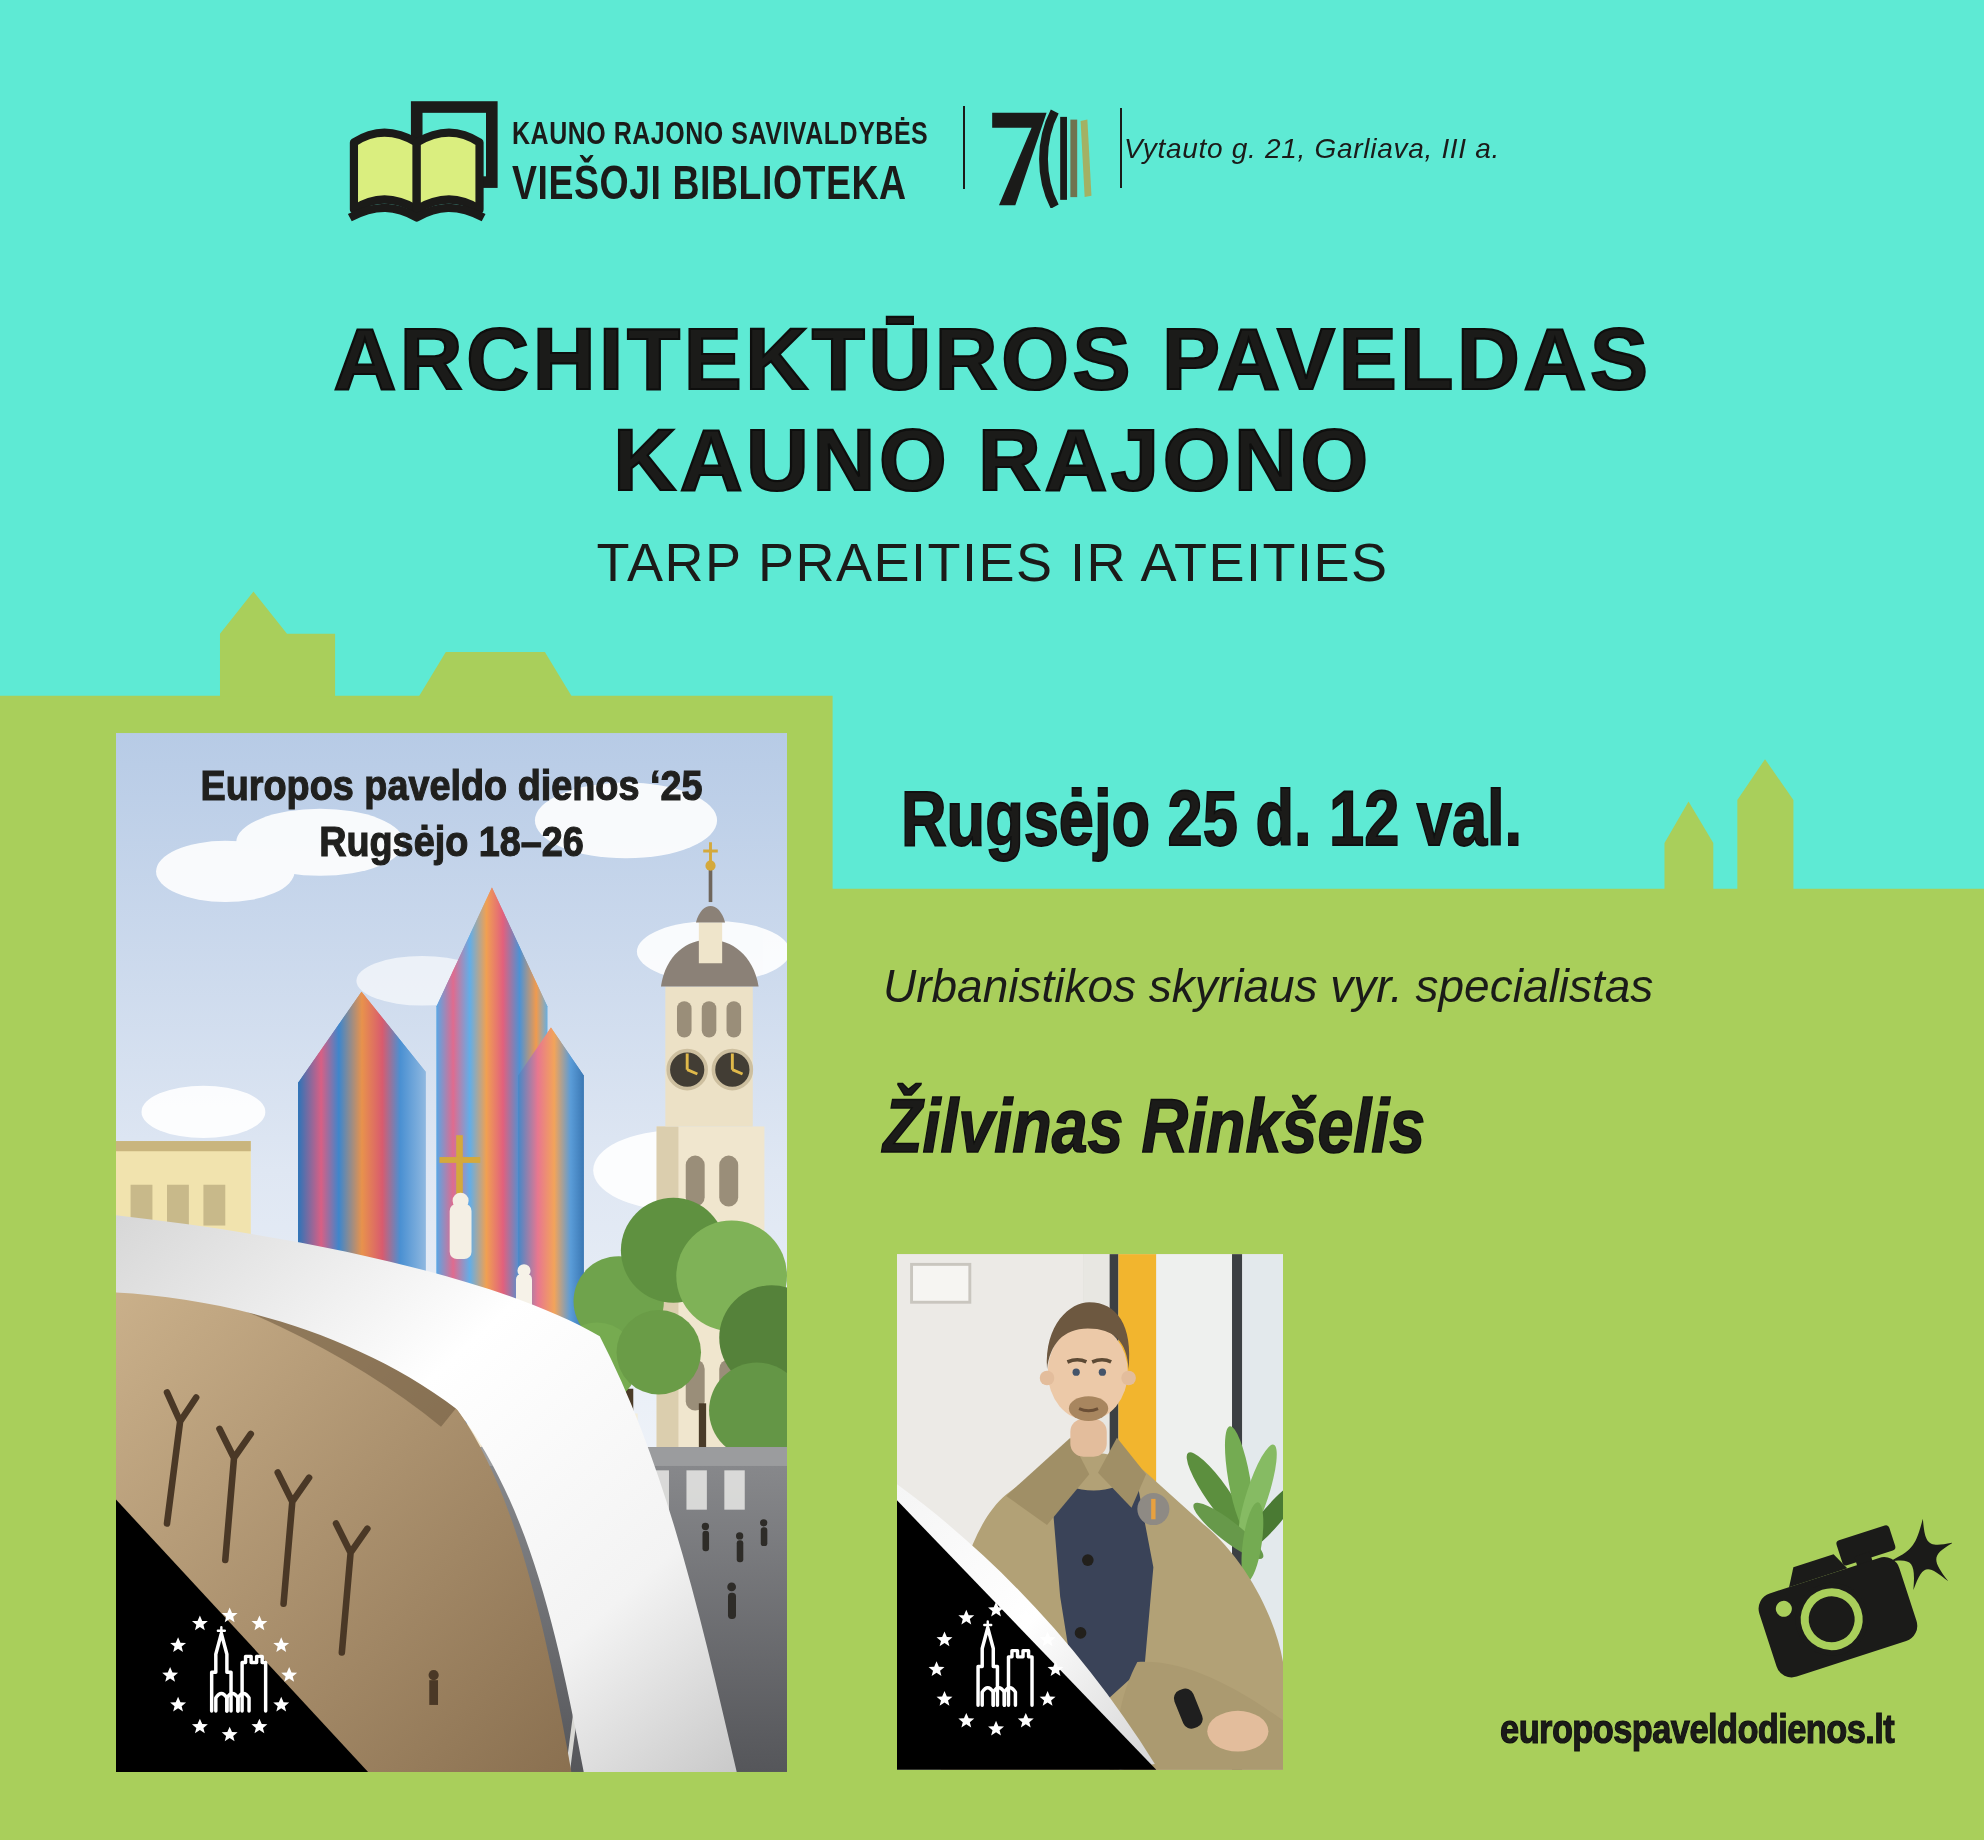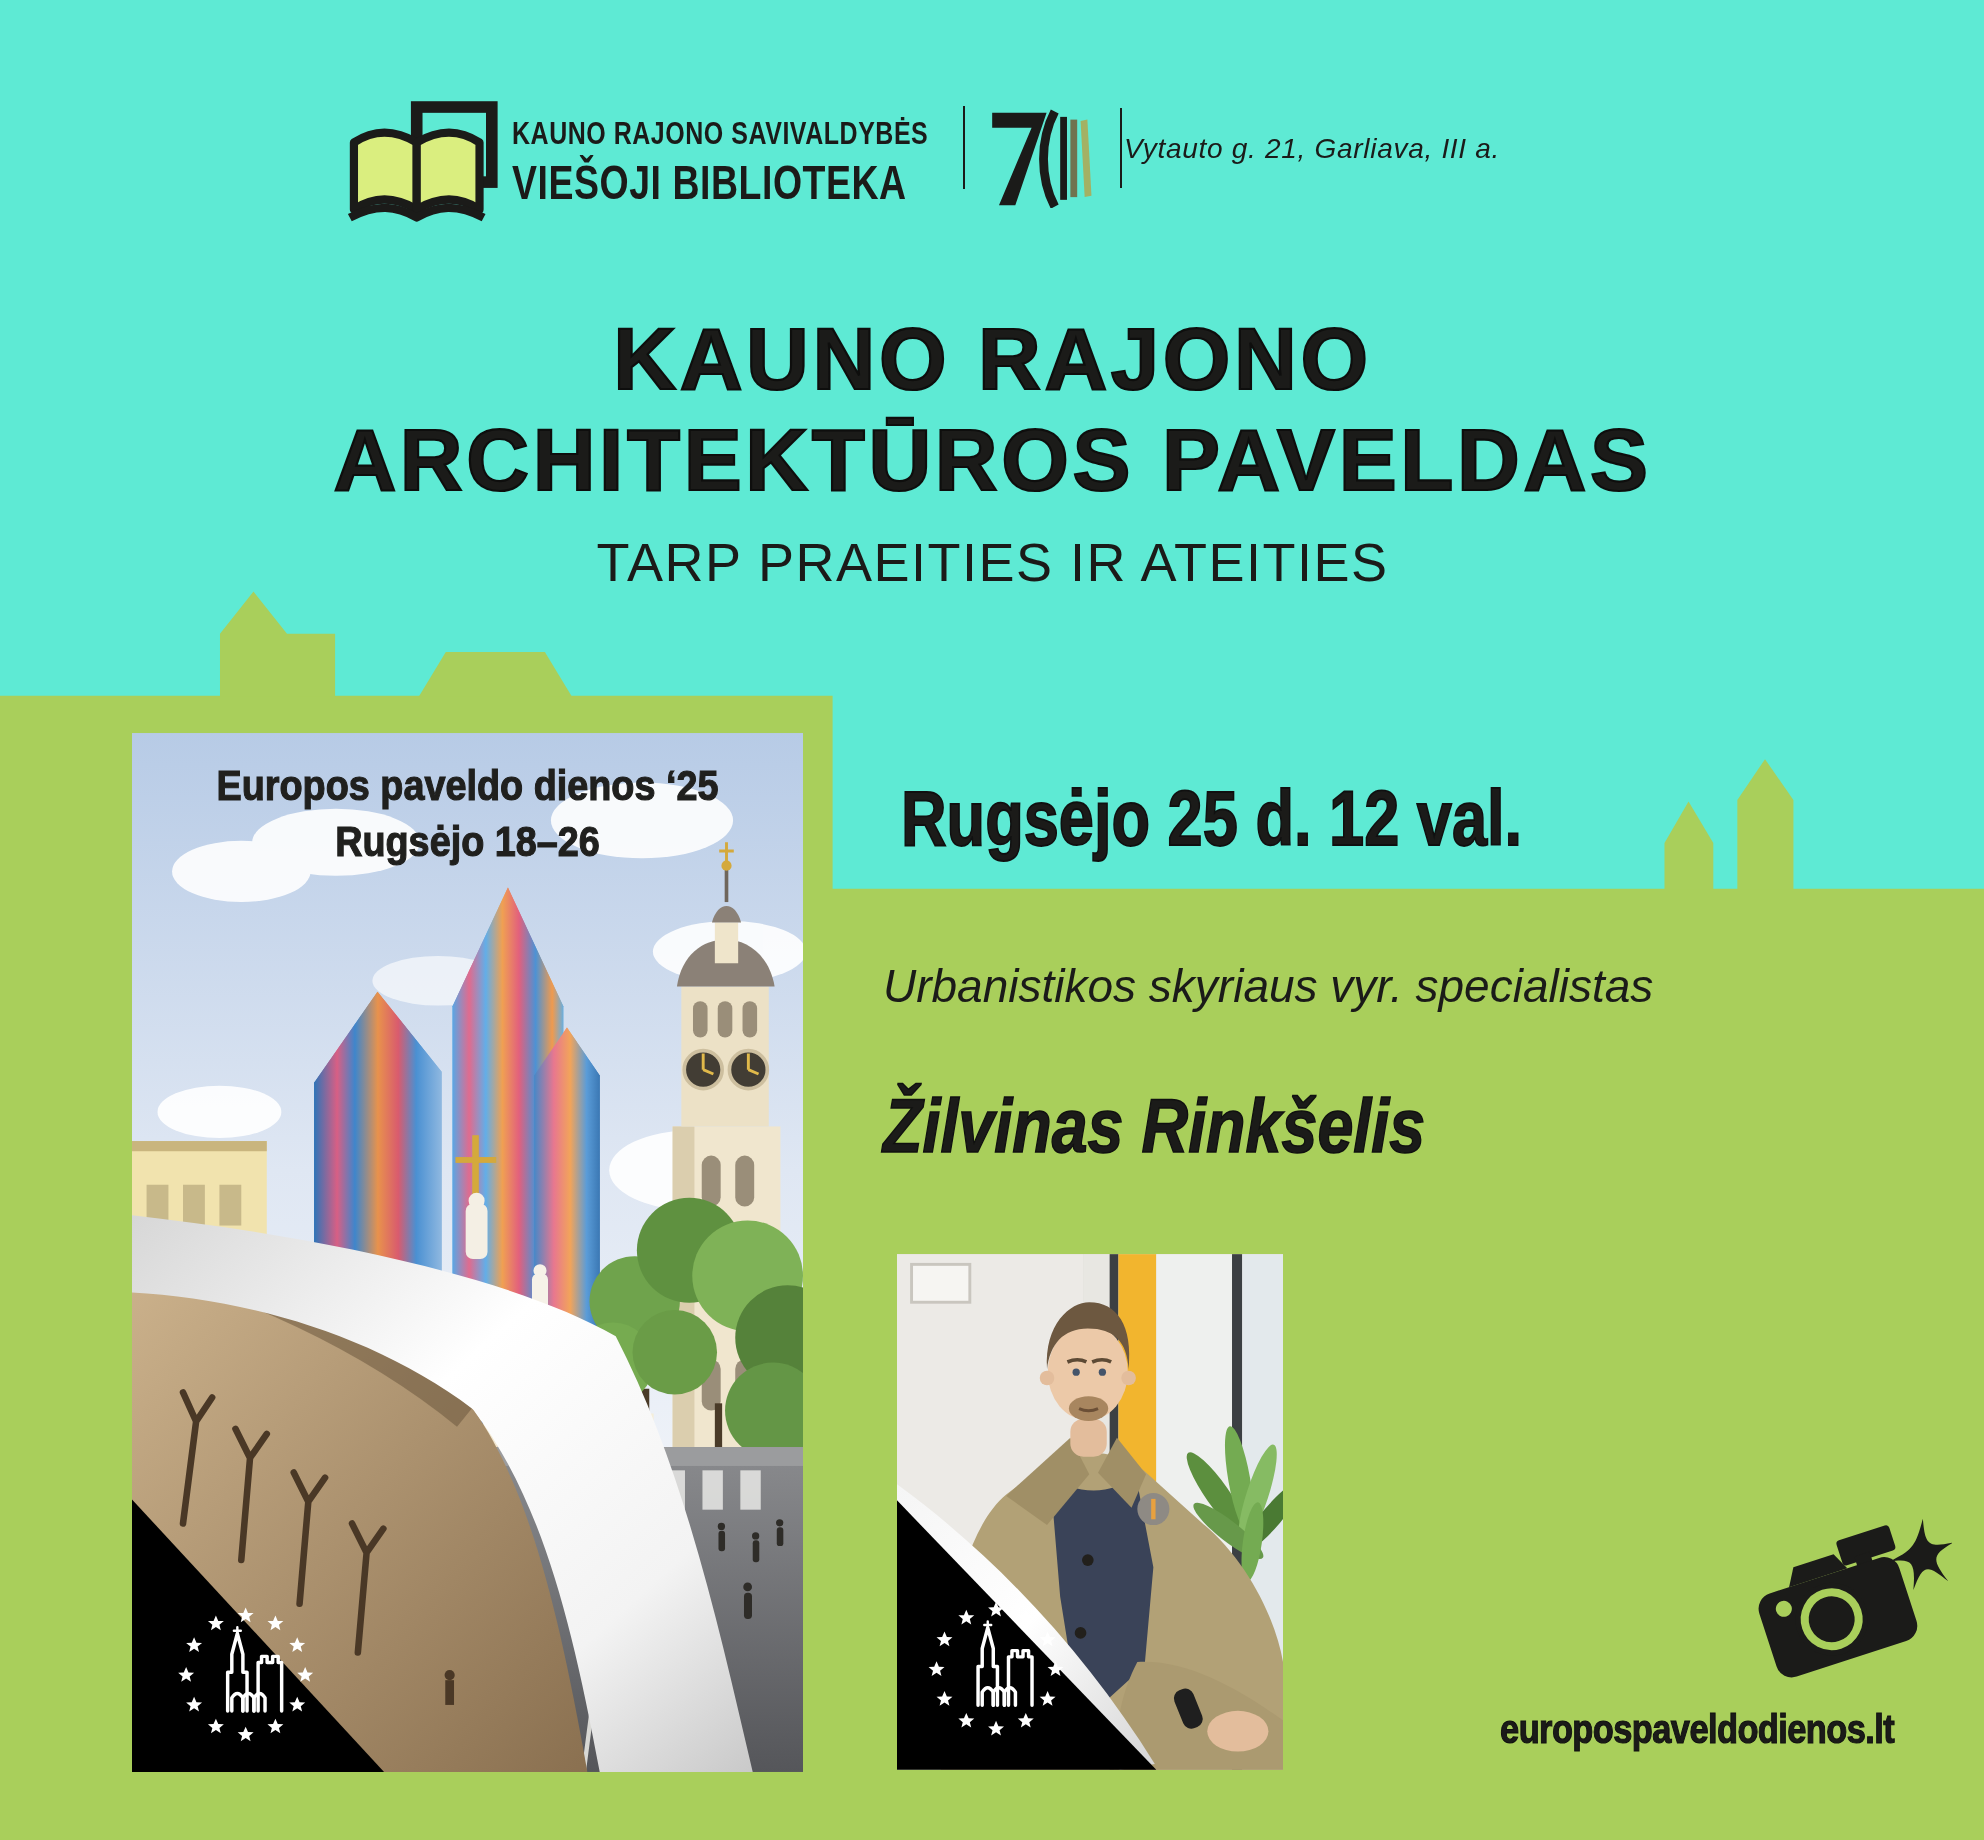--- a/index.html
+++ b/index.html
@@ -15,21 +15,21 @@
   .vdiv{position:absolute;width:2.2px;background:#1b1b19;}
   .vdiv1{left:963px;top:106px;height:83px;}
   .vdiv2{left:1120px;top:108px;height:80px;width:1.5px;}
   .seventy{position:absolute;left:988px;top:106px;}
   .address{position:absolute;left:1124px;top:133px;font-size:28px;font-style:italic;letter-spacing:0.7px;white-space:nowrap;}
   
   .title{position:absolute;left:0;right:0;top:309px;text-align:center;}
   .title-l{font-size:87px;font-weight:bold;letter-spacing:3.6px;line-height:1.16;-webkit-text-stroke:2.2px #0e0e0d;white-space:nowrap;}
   .subtitle{font-size:54px;font-weight:400;letter-spacing:1.5px;margin-top:20px;white-space:nowrap;}
   
-  .poster{position:absolute;left:132px;top:733px;width:671px;height:1039px;}
+  .poster{position:absolute;left:116px;top:733px;width:671px;height:1039px;}
   .poster-head{position:absolute;left:0;right:0;top:25px;text-align:center;transform:scaleX(0.9);
                font-size:42px;font-weight:bold;line-height:1.34;color:#20201e;-webkit-text-stroke:1.1px #20201e;}
   
   .datetime{position:absolute;left:901px;top:774px;font-size:77px;font-weight:bold;white-space:nowrap;
             transform:scaleX(0.82);transform-origin:left top;-webkit-text-stroke:1.8px #101010;}
   .speaker{position:absolute;left:883px;top:953px;font-size:46px;font-style:italic;line-height:1.47;white-space:nowrap;}
   .speaker-name{position:absolute;left:883px;top:1082px;font-size:76px;font-weight:bold;font-style:italic;white-space:nowrap;
                 transform:scaleX(0.85);transform-origin:left top;-webkit-text-stroke:1.5px #101010;}
   .photo{position:absolute;left:897px;top:1254px;width:386px;height:516px;}
   .camera{position:absolute;left:1748px;top:1517px;}
@@ -98,22 +98,22 @@
       <path d="M98,8 C76,50 76,106 98,148" fill="none" stroke="#1b1b19" stroke-width="13"></path>
       <rect x="106" y="16" width="10" height="122" fill="#1b1b19"></rect>
       <rect x="121" y="20" width="10" height="114" fill="#70744f"></rect>
       <polygon points="136,22 146,20 152,132 142,134" fill="#a3b164"></polygon>
     </svg>
     <div class="vdiv vdiv2"></div>
     <div class="address">Vytauto g. 21, Garliava, III a.</div>
   </header>
 
   <div class="title">
+    <div class="title-l">ARCHITEKTŪROS PAVELDAS</div>
     <div class="title-l">KAUNO RAJONO</div>
-    <div class="title-l">ARCHITEKTŪROS PAVELDAS</div>
     <div class="subtitle">TARP PRAEITIES IR ATEITIES</div>
   </div>
 
   <div class="poster">
     <svg width="671" height="1039" viewBox="0 0 921 1426">
       <defs>
         <linearGradient id="gsky" x1="0" y1="0" x2="0" y2="1">
           <stop offset="0" stop-color="#b7cbe6"></stop>
             <stop offset=".6" stop-color="#dfe7f3"></stop>
             <stop offset="1" stop-color="#eef2f8"></stop>

